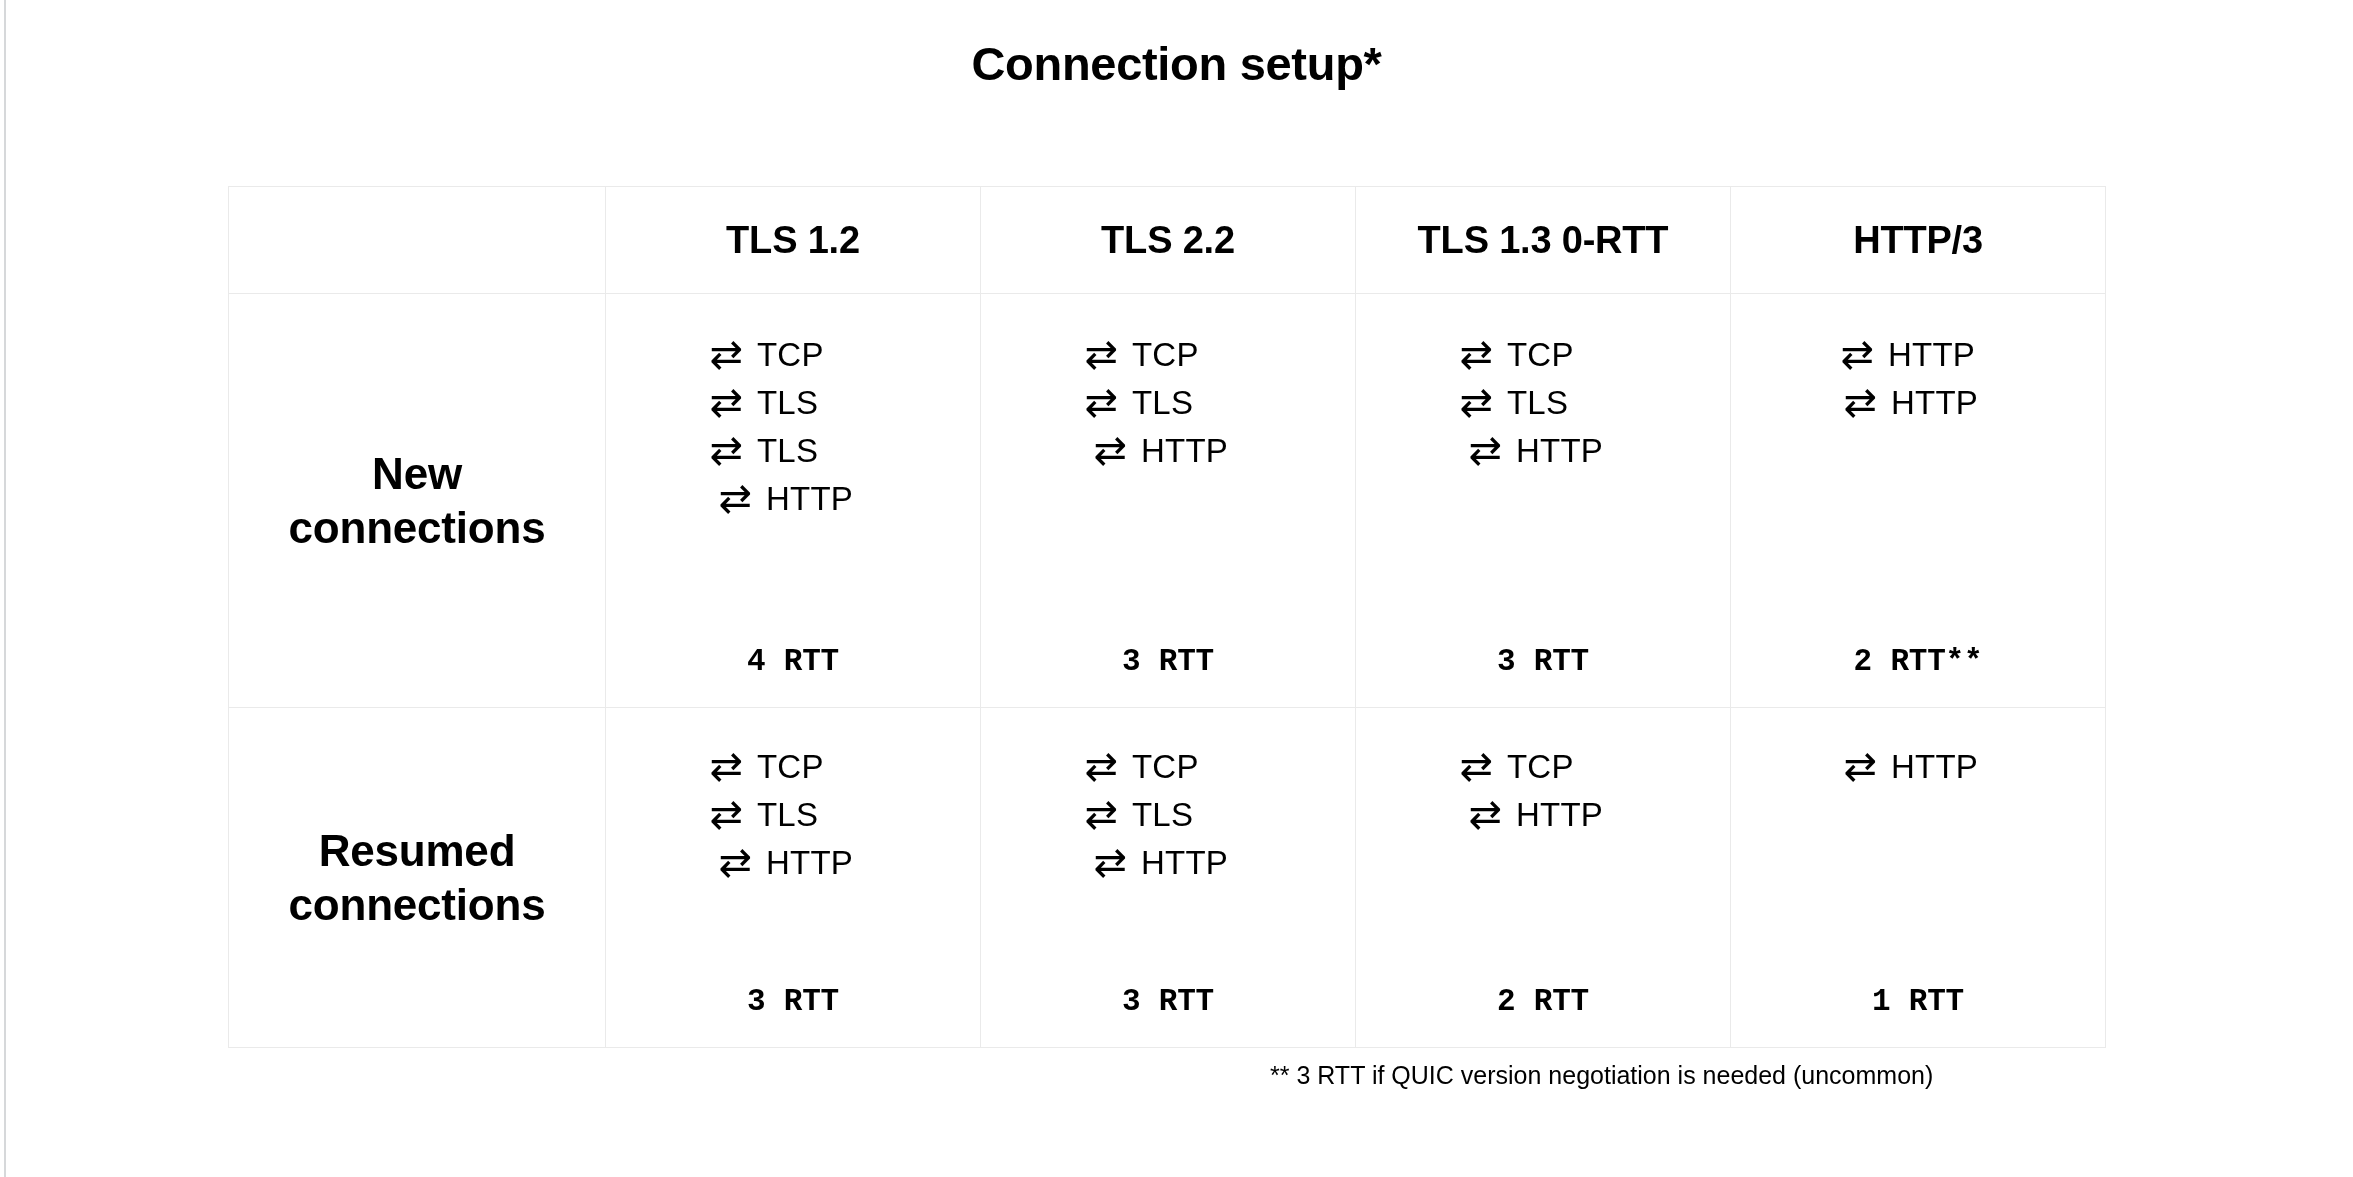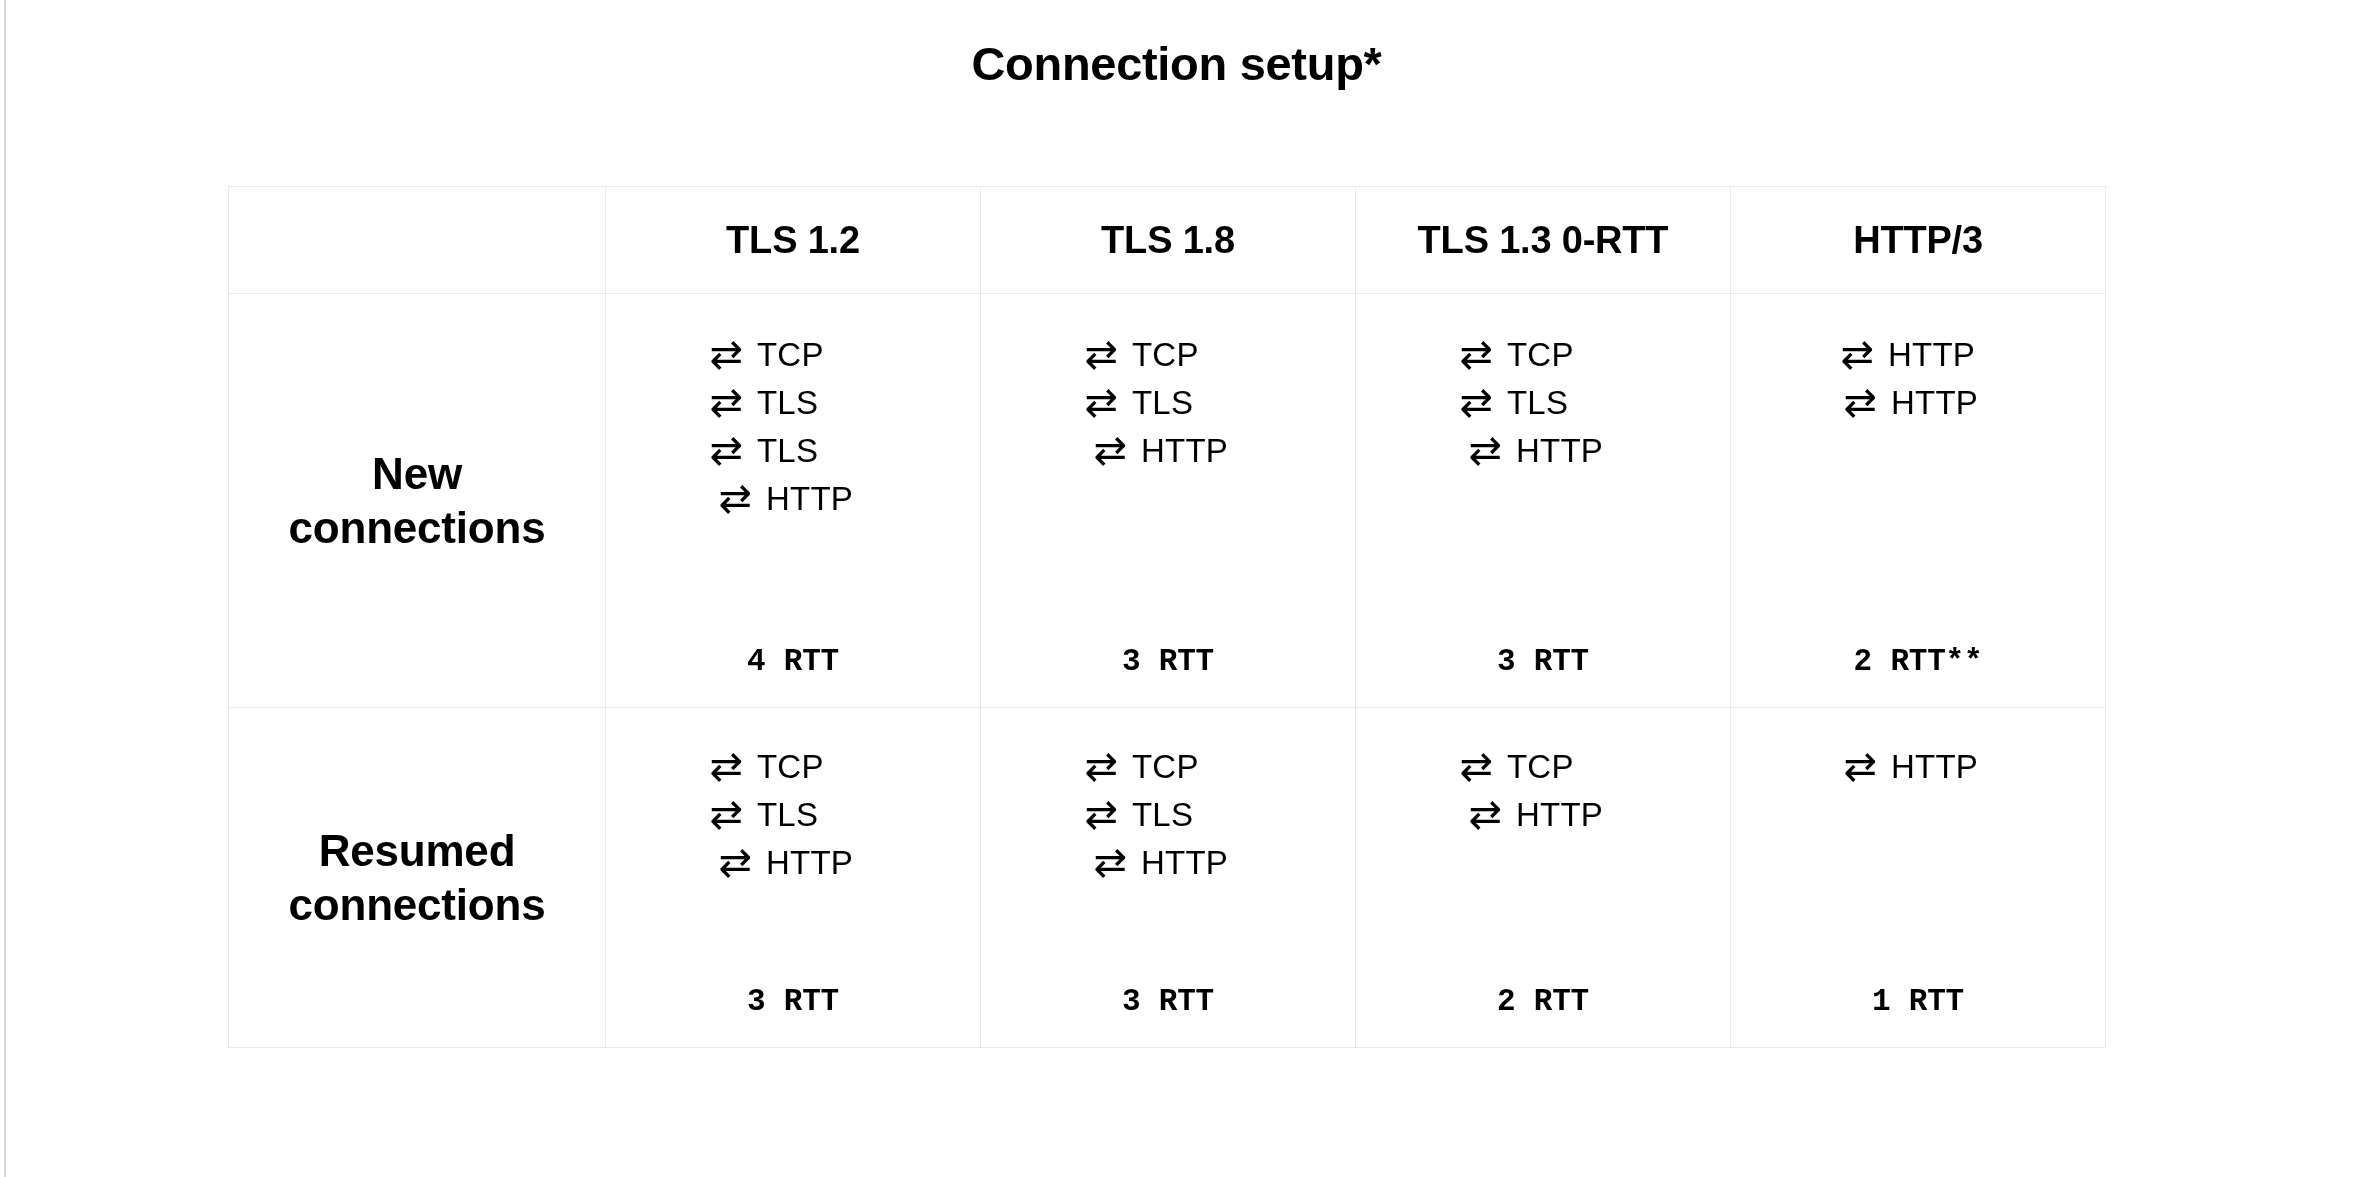--- a/index.html
+++ b/index.html
@@ -152,21 +152,21 @@
     <col class="c-label">
     <col class="c-data">
     <col class="c-data">
     <col class="c-data">
     <col class="c-data">
   </colgroup>
   <thead>
     <tr class="hdr-row">
       <th class="hdr-blank"></th>
       <th>TLS 1.2</th>
-      <th>TLS 1.8</th>
+      <th>TLS 2.2</th>
       <th>TLS 1.3 0-RTT</th>
       <th>HTTP/3</th>
     </tr>
   </thead>
   <tbody>
     <tr class="row-new">
       <td class="row-label">
         <span class="ln">New</span>
         <span class="ln">connections</span>
       </td>
@@ -307,13 +307,14 @@
             <span class="proto">HTTP</span>
           </div>
           <div class="rtt">1 RTT</div>
         </div>
       </td>
     </tr>
   </tbody>
 </table>
 
 <div class="footnotes">
+  <span class="fn">** 3 RTT if QUIC version negotiation is needed (uncommon)</span>
 </div>
 
 </body></html>

